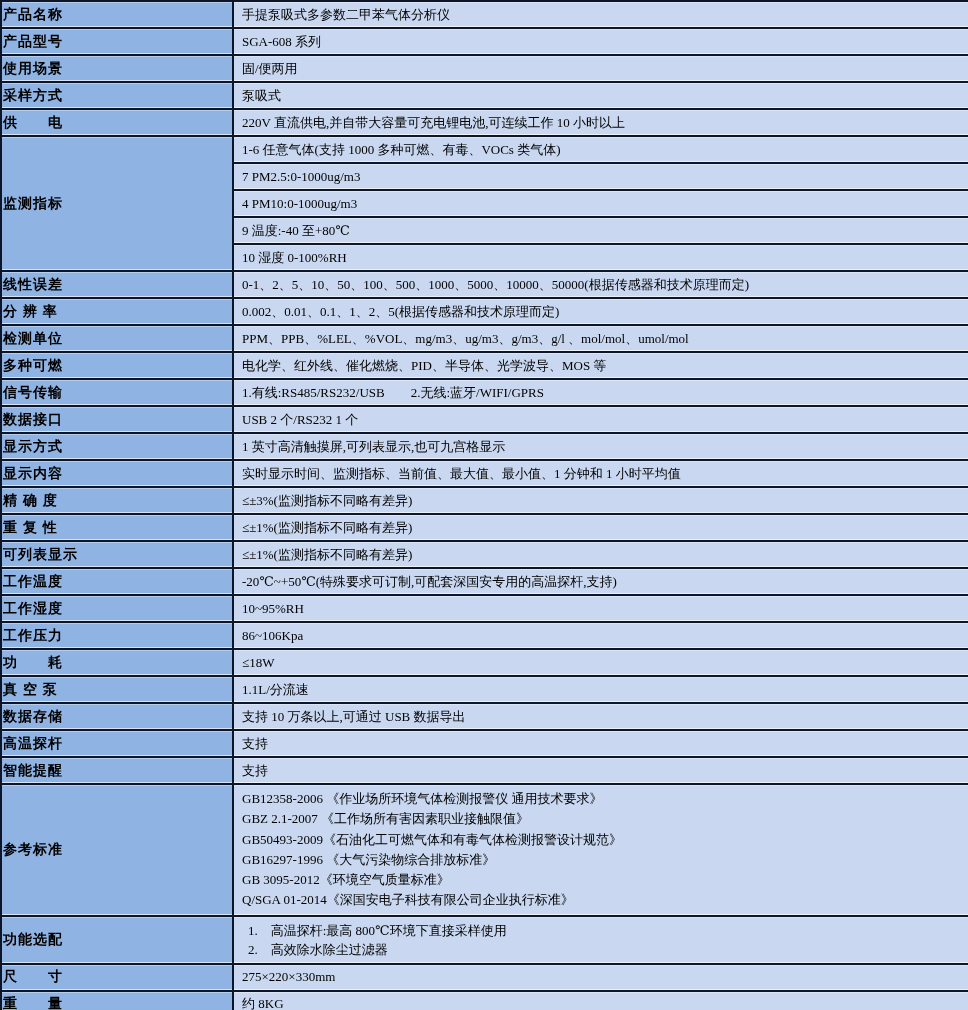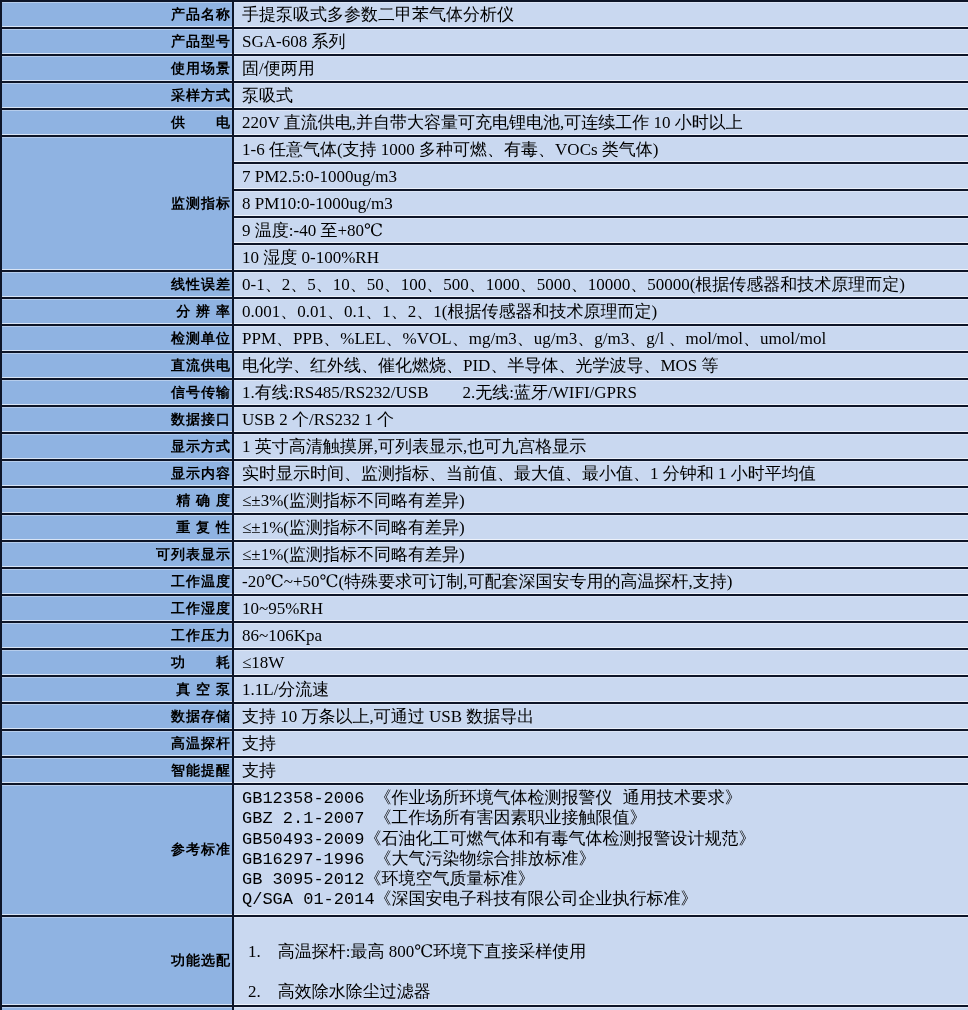--- a/index.html
+++ b/index.html
@@ -23,37 +23,37 @@
   col.c-value{width:736px;}
   td{
     border:2px solid var(--border);
     box-shadow:inset 0 -1px 0 rgba(255,255,255,.65), inset 0 1px 0 rgba(255,255,255,.35);
     overflow:hidden;
     vertical-align:middle;
   }
   td.lab{
     background:var(--label-bg);
     font-weight:bold;
-    text-align:right;
+    text-align:left;
     font-size:14px;
     letter-spacing:1px;
     color:var(--text);
   }
   td.val{
     background:var(--value-bg);
     font-family:"Liberation Serif","DejaVu Serif",serif;
-    font-size:17px;
+    font-size:13px;
     padding:0 8px;
     color:var(--text);
     white-space:nowrap;
   }
   tr.s{height:27px;}
   td.multi{padding:4px 8px;white-space:normal;}
-  .mline{line-height:20.3px;white-space:nowrap;font-family:Liberation Mono, monospace;}
-  .oline{line-height:19px;padding-left:6px;white-space:nowrap;margin-top:21px;}
+  .mline{line-height:20.3px;white-space:nowrap;}
+  .oline{line-height:19px;padding-left:6px;white-space:nowrap;}
 </style>
 </head>
 <body>
 
 <table class="spec">
   <colgroup>
       <col class="c-label">
       <col class="c-value">
     </colgroup>
   <tbody>
@@ -78,42 +78,42 @@
       <td class="val">220V 直流供电,并自带大容量可充电锂电池,可连续工作 10 小时以上</td>
     </tr>
     <tr class="s">
       <td class="lab" rowspan="5">监测指标</td>
       <td class="val">1-6 任意气体(支持 1000 多种可燃、有毒、VOCs 类气体)</td>
     </tr>
     <tr class="s">
       <td class="val">7 PM2.5:0-1000ug/m3</td>
     </tr>
     <tr class="s">
-      <td class="val">8 PM10:0-1000ug/m3</td>
+      <td class="val">4 PM10:0-1000ug/m3</td>
     </tr>
     <tr class="s">
       <td class="val">9 温度:-40 至+80℃</td>
     </tr>
     <tr class="s">
       <td class="val">10 湿度 0-100%RH</td>
     </tr>
     <tr class="s">
       <td class="lab">线性误差</td>
       <td class="val">0-1、2、5、10、50、100、500、1000、5000、10000、50000(根据传感器和技术原理而定)</td>
     </tr>
     <tr class="s">
       <td class="lab">分 辨 率</td>
-      <td class="val">0.001、0.01、0.1、1、2、1(根据传感器和技术原理而定)</td>
+      <td class="val">0.002、0.01、0.1、1、2、5(根据传感器和技术原理而定)</td>
     </tr>
     <tr class="s">
       <td class="lab">检测单位</td>
       <td class="val">PPM、PPB、%LEL、%VOL、mg/m3、ug/m3、g/m3、g/l 、mol/mol、umol/mol</td>
     </tr>
     <tr class="s">
-      <td class="lab">直流供电</td>
+      <td class="lab">多种可燃</td>
       <td class="val">电化学、红外线、催化燃烧、PID、半导体、光学波导、MOS 等</td>
     </tr>
     <tr class="s">
       <td class="lab">信号传输</td>
       <td class="val">1.有线:RS485/RS232/USB　　2.无线:蓝牙/WIFI/GPRS</td>
     </tr>
     <tr class="s">
       <td class="lab">数据接口</td>
       <td class="val">USB 2 个/RS232 1 个</td>
     </tr>

